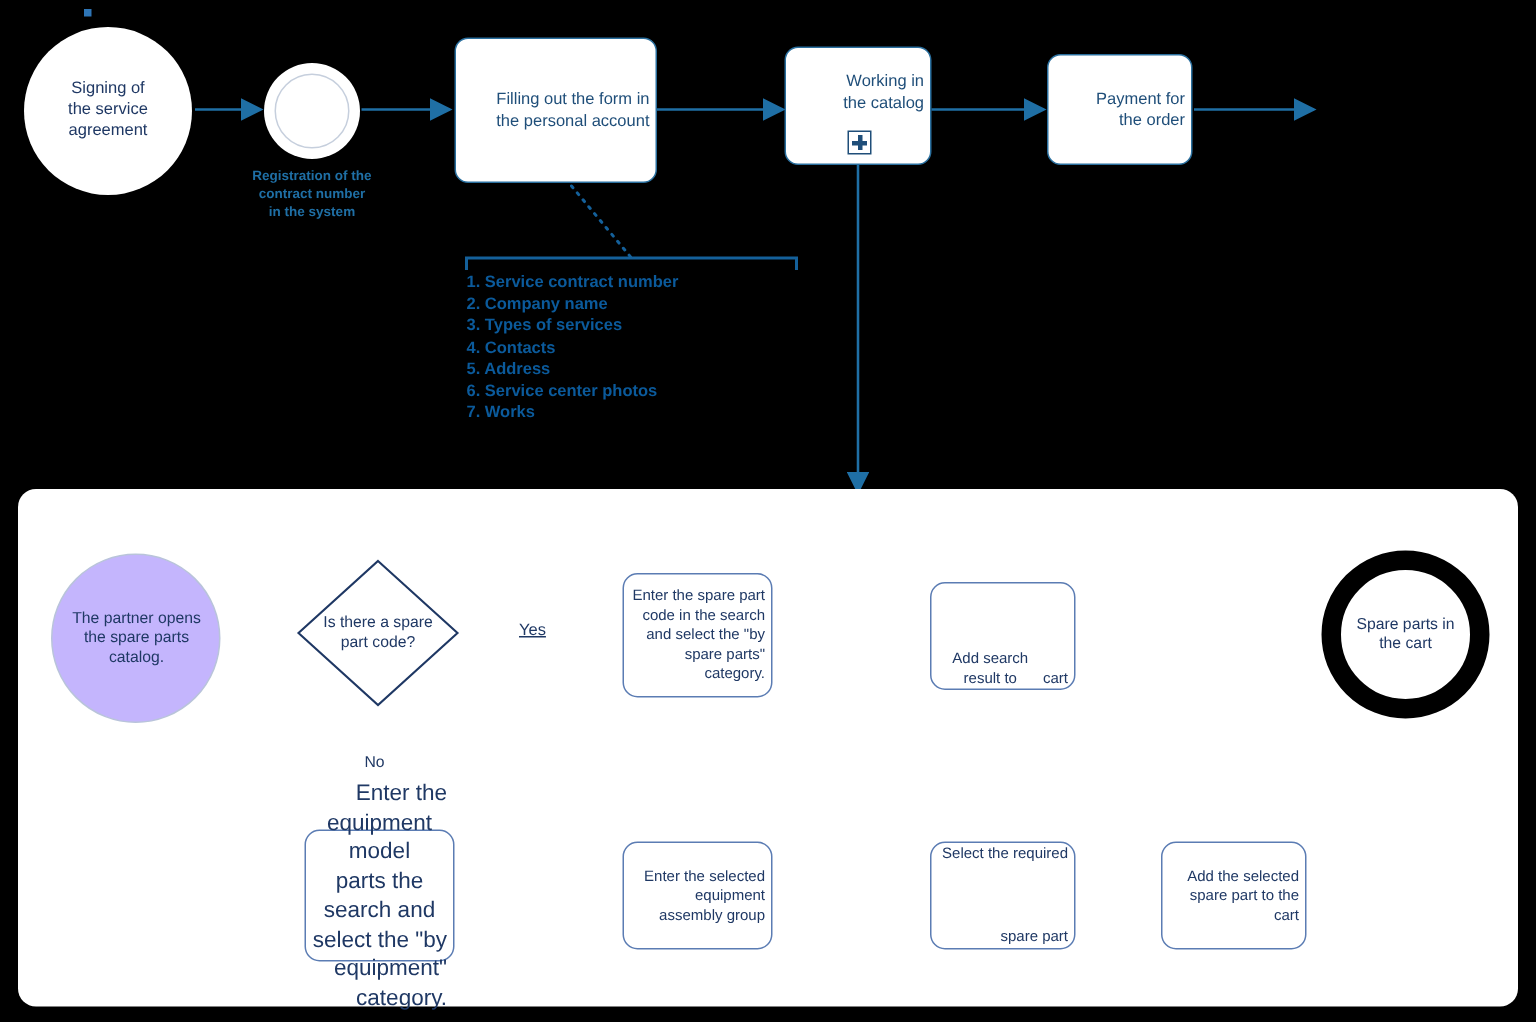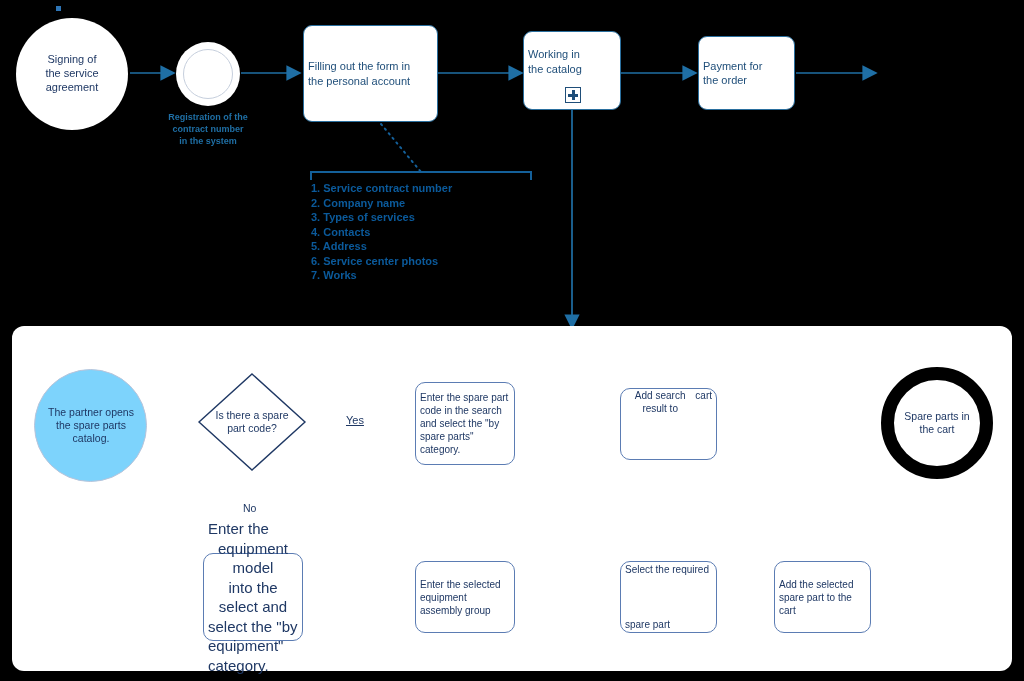--- a/index.html
+++ b/index.html
@@ -46,21 +46,21 @@
   .task{
     position:absolute;
     background:#ffffff;
     border:1px solid #1F6FA5;
     border-radius:9px;
     box-sizing:border-box;
   }
   .task.topband{border-color:#2a6f9e;}
   .task .label{
     position:absolute;left:4px;right:4px;top:0;bottom:0;
-    display:flex;align-items:flex-start;justify-content:center;
+    display:flex;align-items:flex-end;justify-content:center;
     text-align:center;color:#1F4E79;line-height:1.3;
   }
   .subproc-marker{
     position:absolute;
     width:16px;height:16px;
     border:1.5px solid #1F4E79;
     box-sizing:border-box;
     background:#ffffff;
   }
   .subproc-marker:before,
@@ -84,21 +84,21 @@
   .annot-list div{white-space:nowrap;}
 
   
   .panel{
     position:absolute;
     background:#ffffff;
     border-radius:12px;
   }
   .circ-light{
     position:absolute;border-radius:50%;
-    background:#7dd3fc;
+    background:#c4b5fd;
     border:1px solid #b9c4da;
     box-sizing:border-box;
   }
   .circ-end-black{
     position:absolute;border-radius:50%;
     background:#ffffff;
     border:13px solid #000000;
     box-sizing:border-box;
   }
   .task.sub{
@@ -252,21 +252,21 @@
     <div class="label" style="font-size:10px;">
       <span>Add search result to</span>
       <span>cart</span>
     </div>
   </div>
 
   <div class="task sub" style="left:203px;top:553px;width:100px;height:88px;">
     <div class="label" style="font-size:15px;flex-direction:column;">
       <span>Enter the</span>
       <span>equipment model</span>
-      <span>into the select and</span>
+      <span>parts the search and</span>
       <span>select the "by</span>
       <span>equipment"</span>
       <span>category.</span>
     </div>
   </div>
 
   <div class="task sub" style="left:415px;top:561px;width:100px;height:72px;">
     <div class="label" style="font-size:10px;flex-direction:column;">
       <span>Enter the selected</span>
       <span>equipment</span>

